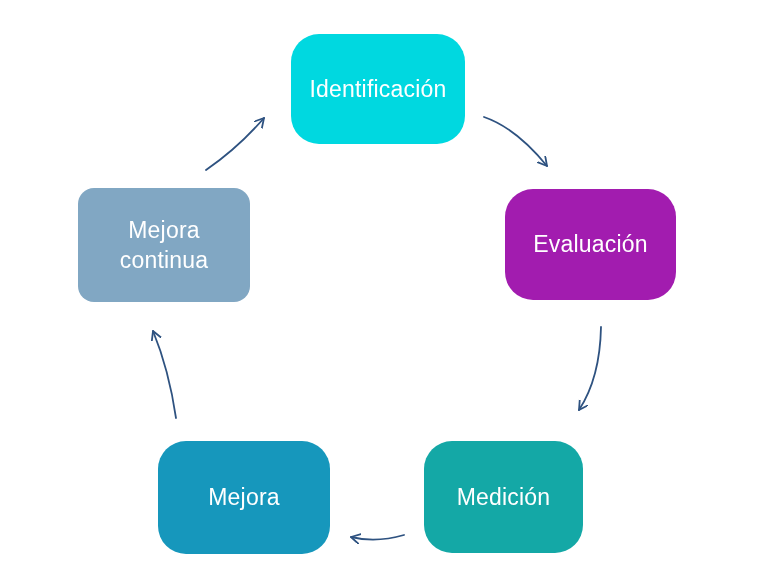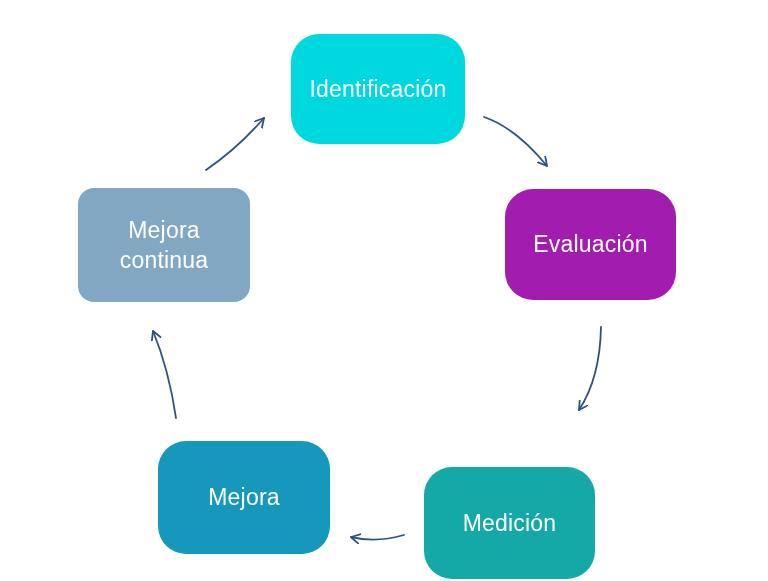--- a/index.html
+++ b/index.html
@@ -35,21 +35,21 @@
     position: absolute;
     left: 0;
     top: 0;
     width: 768px;
     height: 581px;
     pointer-events: none;
   }
   
   .node-identificacion { left: 291px; top: 34px;  width: 174px; height: 110px; }
   .node-evaluacion     { left: 505px; top: 189px; width: 171px; height: 111px; }
-  .node-medicion       { left: 424px; top: 467px; width: 171px; height: 112px; }
+  .node-medicion       { left: 424px; top: 441px; width: 159px; height: 112px; }
   .node-control        { left: 158px; top: 441px; width: 172px; height: 113px; }
   .node-mejora         { left: 78px;  top: 188px; width: 172px; height: 114px; }
 </style>
 </head>
 <body>
 
 <div class="canvas">
 
   <svg class="arrows-layer" viewBox="0 0 768 581" xmlns="http://www.w3.org/2000/svg">
     <defs>

